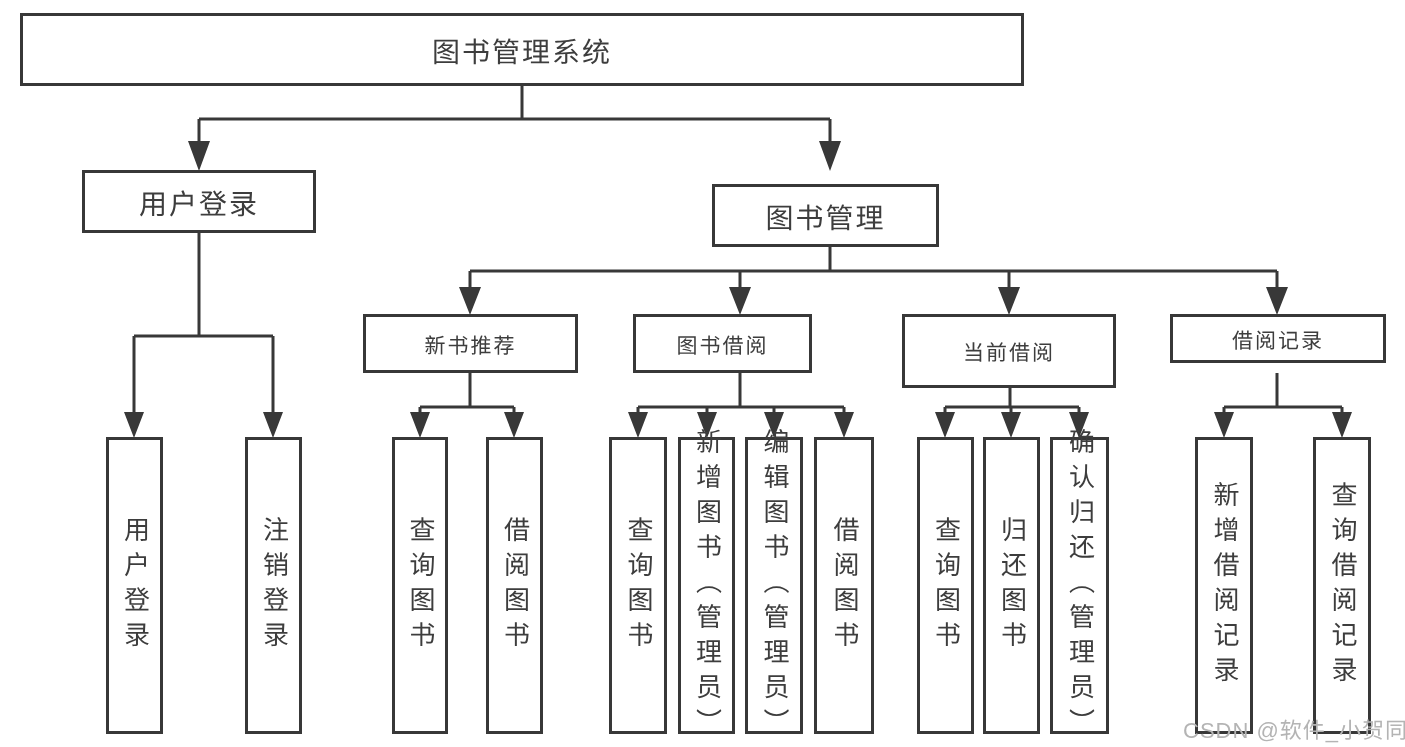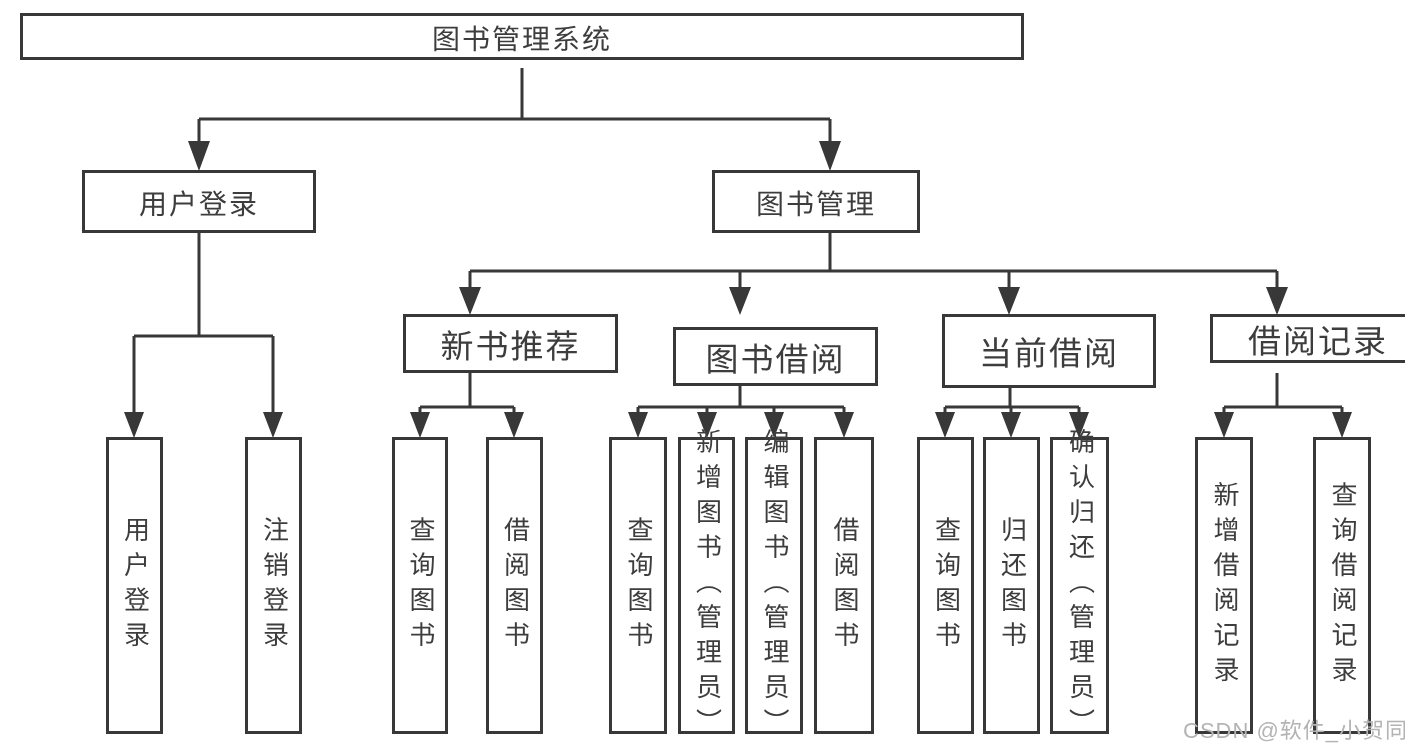--- a/index.html
+++ b/index.html
@@ -32,21 +32,21 @@
     background: #ffffff;
     color: #3d3d3d;
     display: flex;
     align-items: center;
     justify-content: center;
     z-index: 1;
     text-align: center;
   }
   .root-node  { font-size: 28px; letter-spacing: 2px; }
   .lvl2-node  { font-size: 28px; letter-spacing: 2px; }
-  .lvl3-node  { font-size: 33px; letter-spacing: 2px; margin-left: 40px; }
+  .lvl3-node  { font-size: 21px; letter-spacing: 2px; }
   .leaf-node  { font-size: 26px; }
   .vtext {
     writing-mode: vertical-lr;
     text-orientation: mixed;
     letter-spacing: 9px;
     line-height: 1;
     white-space: nowrap;
   }
   .watermark {
     position: absolute;
@@ -92,27 +92,27 @@
                        M697 412 H717 L707 438 Z
                        M764 412 H784 L774 438 Z
                        M834 412 H854 L844 438 Z
                        M935 412 H955 L945 438 Z
                        M1001 412 H1021 L1011 438 Z
                        M1069 412 H1089 L1079 438 Z
                        M1214 412 H1234 L1224 438 Z
                        M1332 412 H1352 L1342 438 Z"></path>
   </svg>
 
-  <div class="node root-node" style="left:20px; top:13px; width:1004px; height:47px;">图书管理系统</div>
+  <div class="node root-node" style="left:20px; top:13px; width:1004px; height:73px;">图书管理系统</div>
 
   <div class="node lvl2-node" style="left:82px; top:170px; width:234px; height:63px;">用户登录</div>
-  <div class="node lvl2-node" style="left:712px; top:170px; width:208px; height:63px;font-family:Liberation Serif, serif;">图书管理</div>
+  <div class="node lvl2-node" style="left:712px; top:184px; width:227px; height:63px;font-family:Liberation Serif, serif;">图书管理</div>
 
   <div class="node lvl3-node" style="left:363px; top:314px; width:215px; height:59px;">新书推荐</div>
-  <div class="node lvl3-node" style="left:633px; top:327px; width:205px; height:59px;">图书借阅</div>
+  <div class="node lvl3-node" style="left:633px; top:314px; width:179px; height:59px;">图书借阅</div>
   <div class="node lvl3-node" style="left:902px; top:314px; width:214px; height:74px;">当前借阅</div>
   <div class="node lvl3-node" style="left:1170px; top:314px; width:216px; height:49px;">借阅记录</div>
 
   <div class="node leaf-node" style="left:106px; top:437px; width:57px; height:297px;">
     <span class="vtext">用户登录</span>
   </div>
   <div class="node leaf-node" style="left:245px; top:437px; width:57px; height:297px;">
     <span class="vtext">注销登录</span>
   </div>
 

